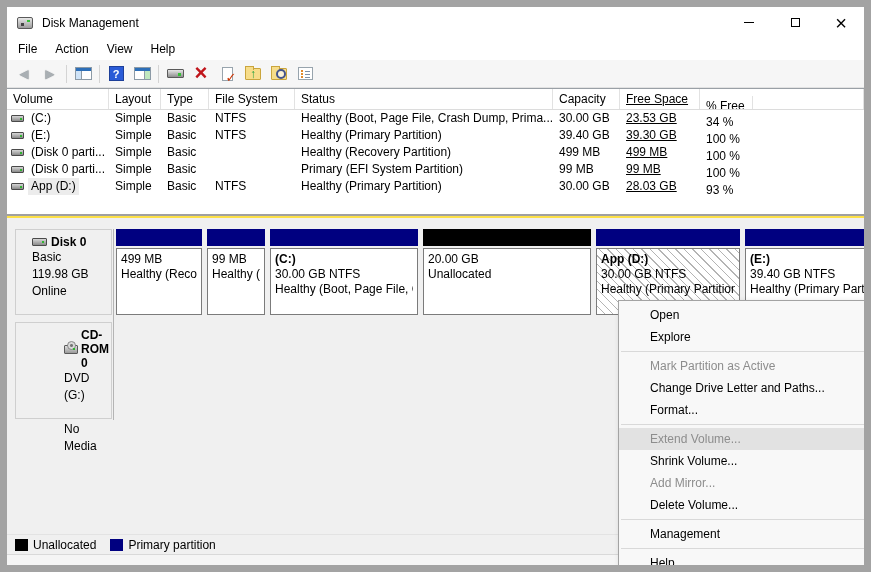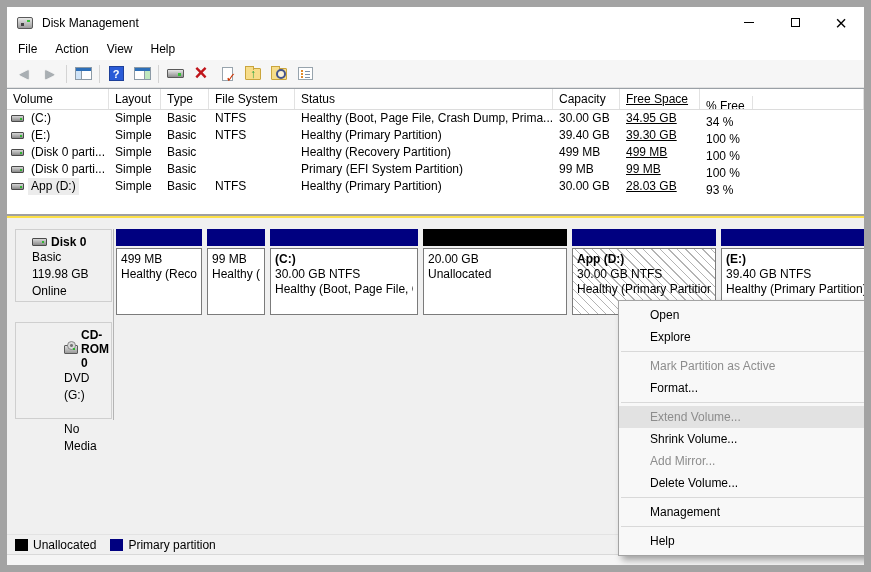--- a/index.html
+++ b/index.html
@@ -78,21 +78,21 @@
   .dl-head { display:flex; align-items:center; font-weight:bold; }
   .disk-ico { width:15px; height:8px; margin-right:4px; flex:none; position:relative;
               background:linear-gradient(#d6d6d6,#8a8a8a); border:1px solid #4a4a4a; border-radius:1px; }
   .disk-ico::after { content:""; position:absolute; right:2px; top:2px; width:2px; height:2px; background:#2fb52f; }
   .cd-ico { width:14px; height:9px; margin-right:3px; flex:none; position:relative;
             background:linear-gradient(#dedede,#9a9a9a); border:1px solid #5a5a5a; border-radius:1px; }
   .cd-ico::before { content:""; position:absolute; left:2px; top:-5px; width:7px; height:7px; border-radius:50%;
                     background:radial-gradient(circle, #777 1px, #d9d9d9 2px); border:1px solid #888; }
   .cd-ico::after { content:""; position:absolute; right:2px; top:2px; width:2px; height:2px; background:#2fb52f; }
   .dl-line { line-height:17px; }
-  .disk0-label { top:11px; height:73px;padding-left:16px; }
+  .disk0-label { top:11px; height:86px;padding-left:16px; }
   .cdrom-label { top:104px; height:97px;padding-left:48px; }
 
   .partitions { position:absolute; left:109px; top:11px; right:4px; height:86px; display:flex; gap:5px; }
   .part { flex:none; }
   .part-bar { height:17px; }
   .part-body { margin-top:2px; height:67px; background:#fff; border:1px solid #7b7b7b; padding:3px 4px 0 4px;
                overflow:hidden; }
   .part-body.hatched { background:repeating-linear-gradient(45deg, #ffffff 0px, #ffffff 5px, #b4b4b4 5px, #b4b4b4 6px); }
   .pline { white-space:nowrap; overflow:hidden; line-height:15px; }
   .ptitle { font-weight:bold; }
@@ -196,21 +196,21 @@
         <div class="vt-row">
           <div class="vt-cell vcell c0">
             <span class="vol-ico"></span>
             <span class="vlabel">(C:)</span>
           </div>
           <div class="vt-cell c1">Simple</div>
           <div class="vt-cell c2">Basic</div>
           <div class="vt-cell c3">NTFS</div>
           <div class="vt-cell c4">Healthy (Boot, Page File, Crash Dump, Prima...</div>
           <div class="vt-cell c5">30.00 GB</div>
-          <div class="vt-cell c6">34.95 GB</div>
+          <div class="vt-cell c6">23.53 GB</div>
           <div class="vt-cell c7">34 %</div>
           <div class="vt-cell c8"></div>
         </div>
         <div class="vt-row">
           <div class="vt-cell vcell c0">
             <span class="vol-ico"></span>
             <span class="vlabel">(E:)</span>
           </div>
           <div class="vt-cell c1">Simple</div>
           <div class="vt-cell c2">Basic</div>
@@ -295,21 +295,21 @@
           </div>
         </div>
         <div class="part" style="width: 148px;">
           <div class="part-bar" style="background: rgb(0, 0, 128);"></div>
           <div class="part-body">
             <div class="pline ptitle">(C:)</div>
             <div class="pline">30.00 GB NTFS</div>
             <div class="pline">Healthy (Boot, Page File, C</div>
           </div>
         </div>
-        <div class="part" style="width: 144px;">
+        <div class="part" style="width: 168px;">
           <div class="part-bar" style="background: rgb(0, 0, 0);"></div>
           <div class="part-body">
             <div class="pline">20.00 GB</div>
             <div class="pline">Unallocated</div>
           </div>
         </div>
         <div class="part" style="width: 144px;">
           <div class="part-bar" style="background: rgb(0, 0, 128);"></div>
           <div class="part-body hatched">
             <div class="pline ptitle">App  (D:)</div>
@@ -349,20 +349,21 @@
       </span>
     </div>
 
   <div class="statusbar"></div>
 
   <div class="ctx-menu">
       <div class="ctx-item">Open</div>
       <div class="ctx-item">Explore</div>
       <div class="ctx-sep"></div>
       <div class="ctx-item disabled">Mark Partition as Active</div>
+      <div class="ctx-item">Change Drive Letter and Paths...</div>
       <div class="ctx-item">Format...</div>
       <div class="ctx-sep"></div>
       <div class="ctx-item disabled highlighted">Extend Volume...</div>
       <div class="ctx-item">Shrink Volume...</div>
       <div class="ctx-item disabled">Add Mirror...</div>
       <div class="ctx-item">Delete Volume...</div>
       <div class="ctx-sep"></div>
       <div class="ctx-item">Management</div>
       <div class="ctx-sep"></div>
       <div class="ctx-item">Help</div>

